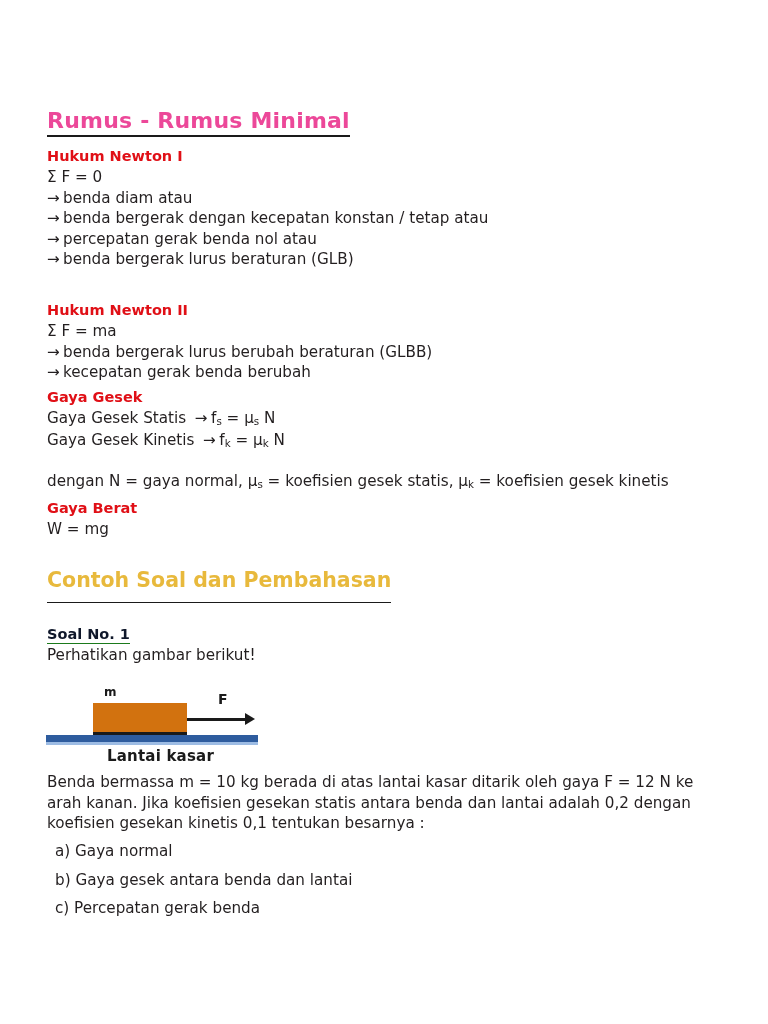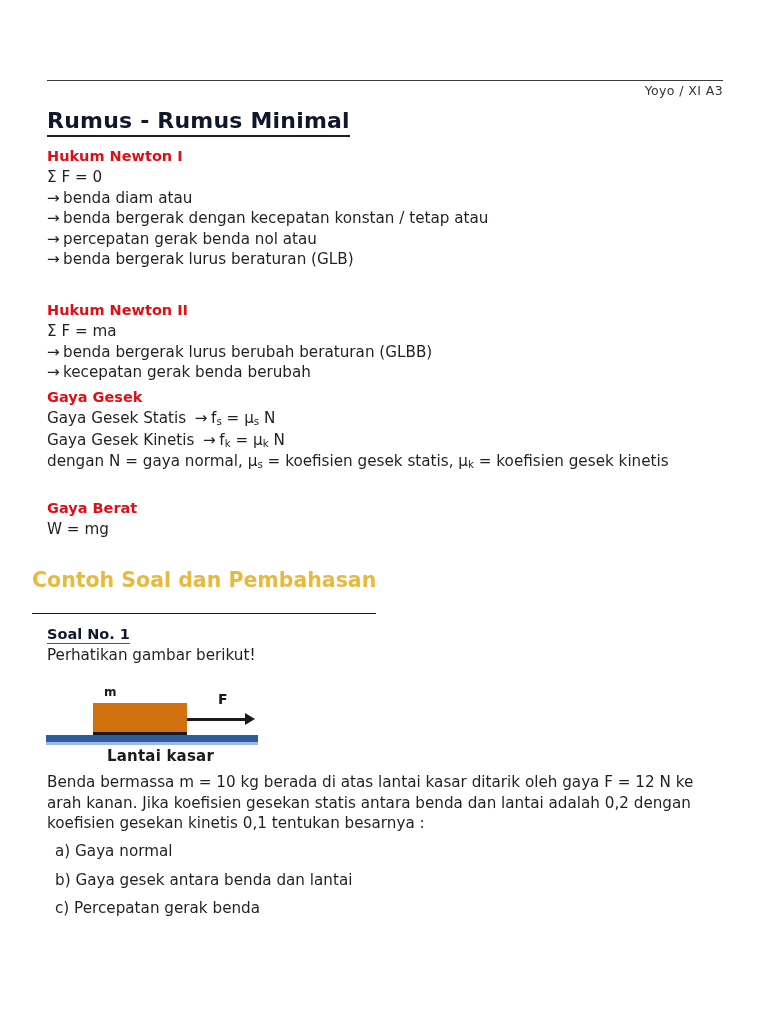--- a/index.html
+++ b/index.html
@@ -43,37 +43,37 @@
     font-family: "DejaVu Sans", sans-serif;
   }
 
   
   .doc-title {
     position: absolute;
     left: 47px;
     top: 108px;
     font-size: 22px;
     font-weight: bold;
-    color: #0f172a;
+    color: #ec4899;
     letter-spacing: 0.2px;
     border-bottom: 2px solid #1a1a1a;
     display: inline-block;
     padding-bottom: 1px;
     line-height: 1.2;
   }
   .section-title {
     position: absolute;
-    left: 32px;
+    left: 47px;
     top: 568px;
     font-size: 20.5px;
     font-weight: bold;
     color: #e8b93c;
     border-bottom: 1.6px solid #1a1a1a;
     display: inline-block;
-    padding-bottom: 19px;
+    padding-bottom: 8px;
     line-height: 1.25;
   }
 
   
   .block {
     position: absolute;
     left: 47px;
     width: 690px;
   }
   .sub-head {
@@ -85,20 +85,21 @@
   }
   .line {
     font-size: 15.2px;
     line-height: 20.5px;
     color: #231f20;
     white-space: nowrap;
     margin: 0;
   }
   .line.wrap {
     white-space: normal;
+    margin-top: 20px;
   }
   .arrow {
     display: inline-block;
     width: 16px;
   }
   sub {
     font-size: 0.68em;
     vertical-align: baseline;
     position: relative;
     top: 0.22em;
@@ -227,24 +228,20 @@
     font-size: 15.2px;
     line-height: 20.5px;
   }
   .answer-list p { margin: 8px; }
 </style>
 </head>
 <body>
 
 <div class="page">
 
-  <div class="header-area">
-    <div class="header-rule"></div>
-    <div class="header-meta">Yoyo / XI A3</div>
-  </div>
 
   <div class="doc-title">Rumus - Rumus Minimal</div>
 
   <div class="block" style="top:146px;">
     <p class="sub-head">Hukum Newton I</p>
     <p class="line">Σ F = 0</p>
     <p class="line"><span class="arrow">→</span><span>benda diam atau</span></p>
     <p class="line"><span class="arrow">→</span><span>benda bergerak dengan kecepatan konstan / tetap atau</span></p>
     <p class="line"><span class="arrow">→</span><span>percepatan gerak benda nol atau</span></p>
     <p class="line"><span class="arrow">→</span><span>benda bergerak lurus beraturan (GLB)</span></p>

